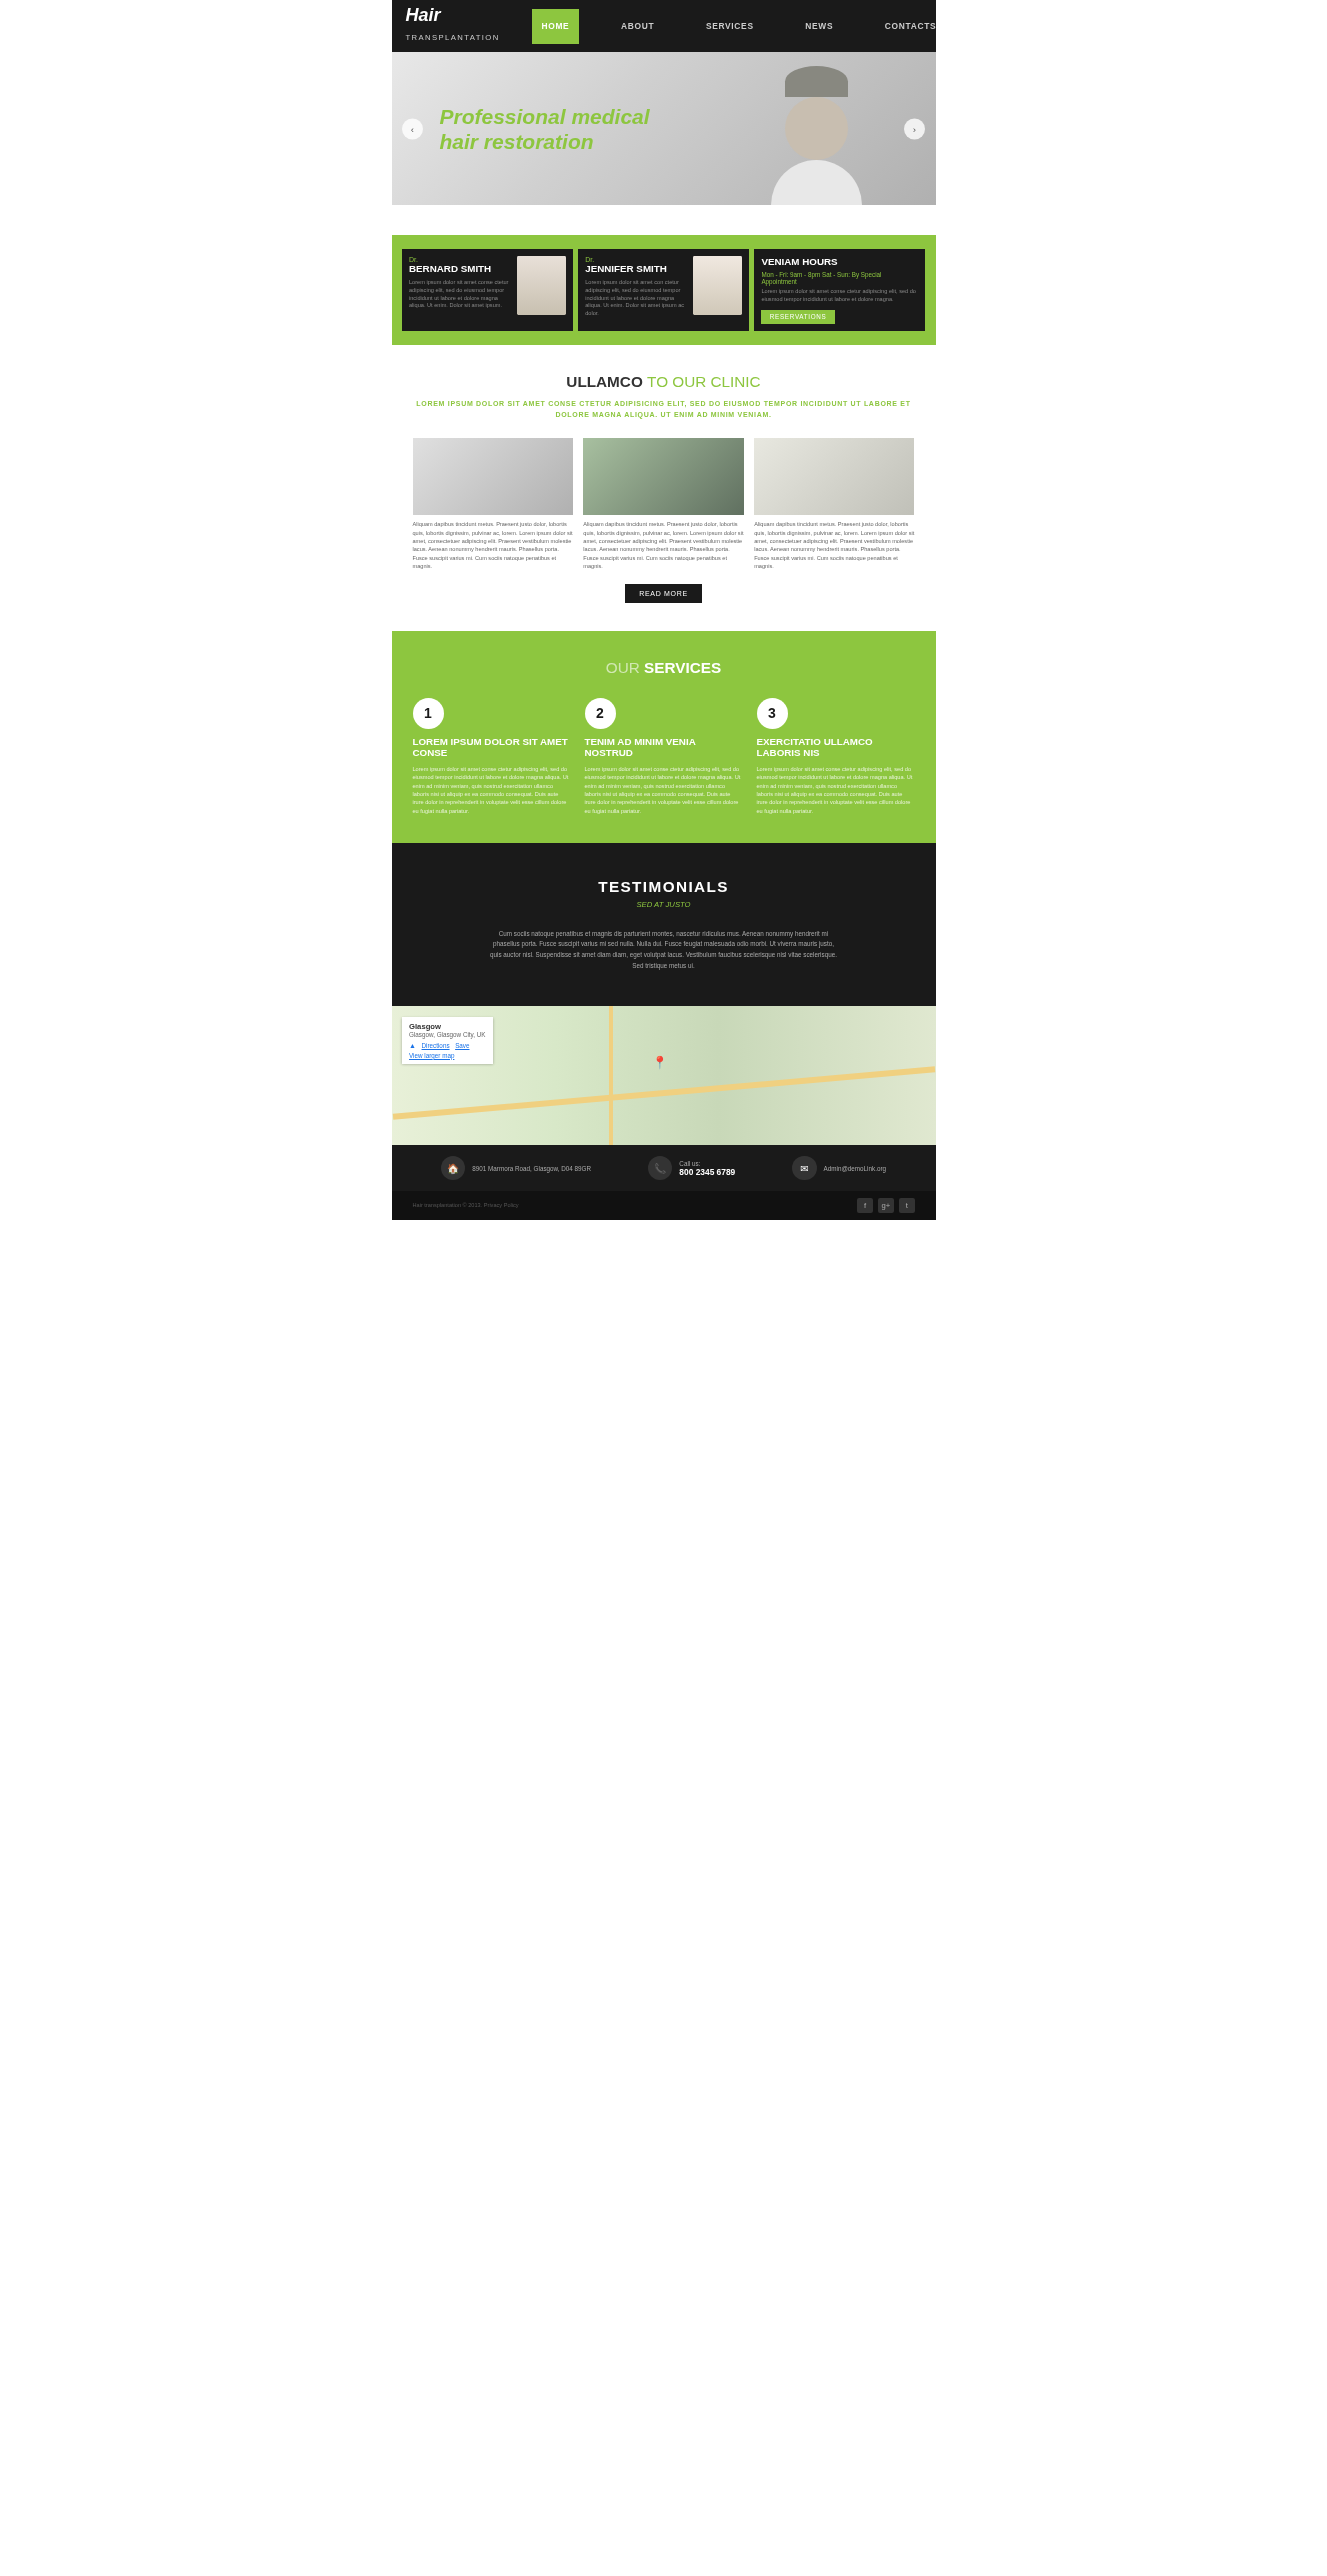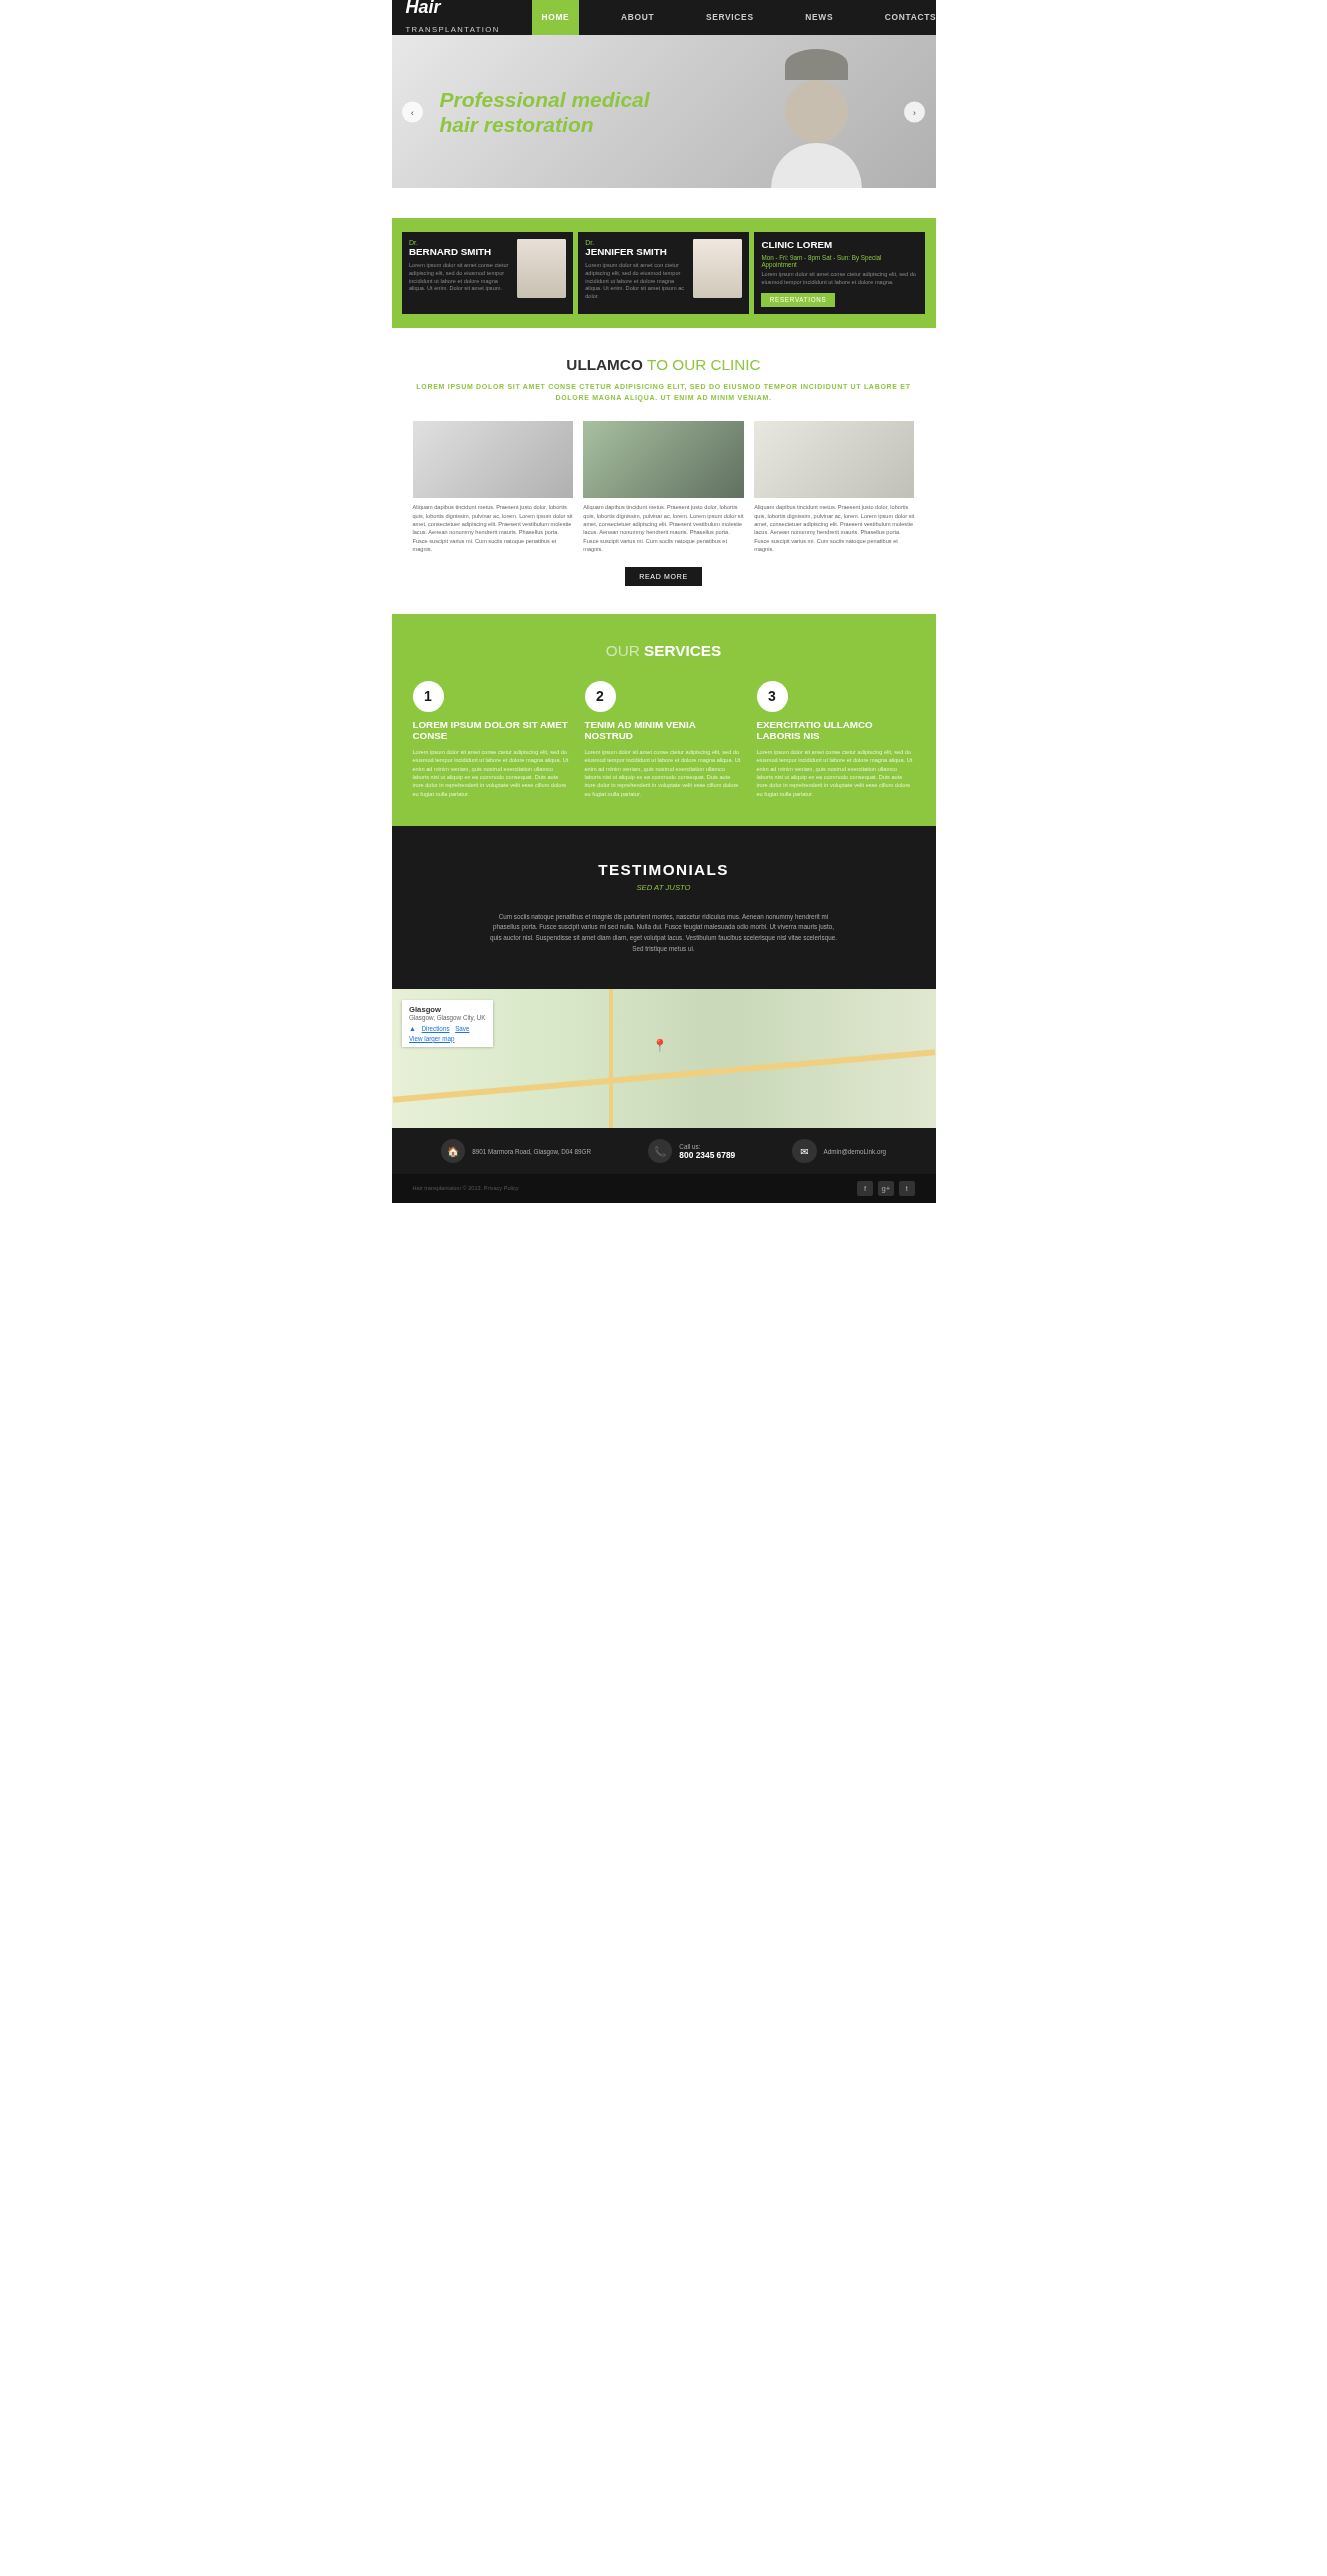--- a/index.html
+++ b/index.html
@@ -5,21 +5,21 @@
     * { margin: 0; padding: 0; box-sizing: border-box; }
     body { font-family: Arial, sans-serif; background: #fff; width: 544px; margin: 0 auto; }
 
     
     .header {
       background: #1a1a1a;
       display: flex;
       align-items: center;
       justify-content: space-between;
       padding: 0 14px;
-      height: 35px;
+      height: 52px;
     }
     .logo {
       color: #fff;
       font-size: 18px;
       font-weight: bold;
     }
     .logo span.hair { font-style: italic; }
     .logo span.transplant { font-size: 7.7px; font-weight: normal; letter-spacing: 1.4px; vertical-align: middle; color: #ccc; }
     nav { display: flex; }
     nav a {
@@ -435,21 +435,21 @@
       <div class="doctor-title">Dr.</div>
       <div class="doctor-name">JENNIFER SMITH</div>
       <div class="doctor-text">Lorem ipsum dolor sit amet con ctetur adipiscing elit, sed do eiusmod tempor incididunt ut labore et dolore magna aliqua. Ut enim. Dolor sit amet ipsum ac dolor.</div>
     </div>
     <div class="doctor-photo">
       <div class="doctor-photo-dr2"></div>
     </div>
   </div>
 
   <div class="clinic-hours-card">
-    <div class="clinic-hours-title">CLINIC LOREM</div>
+    <div class="clinic-hours-title">VENIAM HOURS</div>
     <div class="clinic-hours-time">Mon - Fri: 9am - 8pm  Sat - Sun: By Special Appointment</div>
     <div class="clinic-hours-text">Lorem ipsum dolor sit amet conse ctetur adipiscing elit, sed do eiusmod tempor incididunt ut labore et dolore magna.</div>
     <button class="reservations-btn">RESERVATIONS</button>
     <div class="clinic-g-letter">G</div>
   </div>
 </section>
 
 <section class="welcome-section">
   <h2 class="welcome-title">
     <strong>ULLAMCO</strong>

